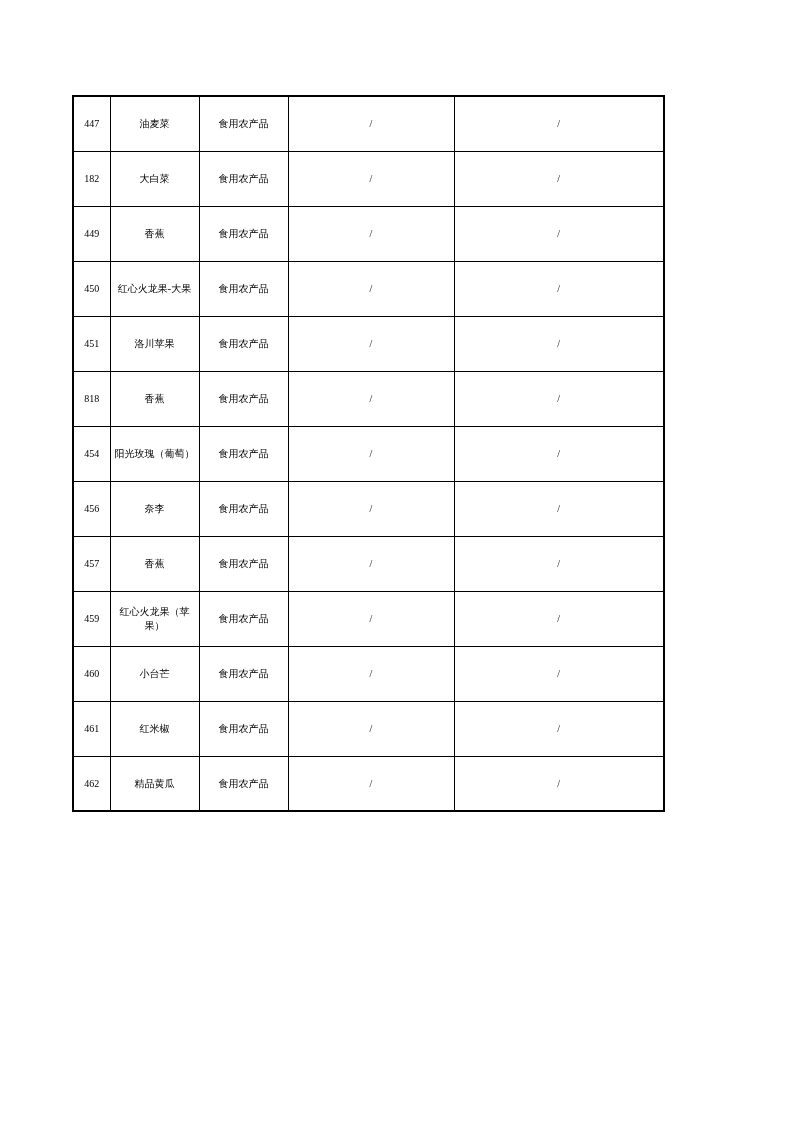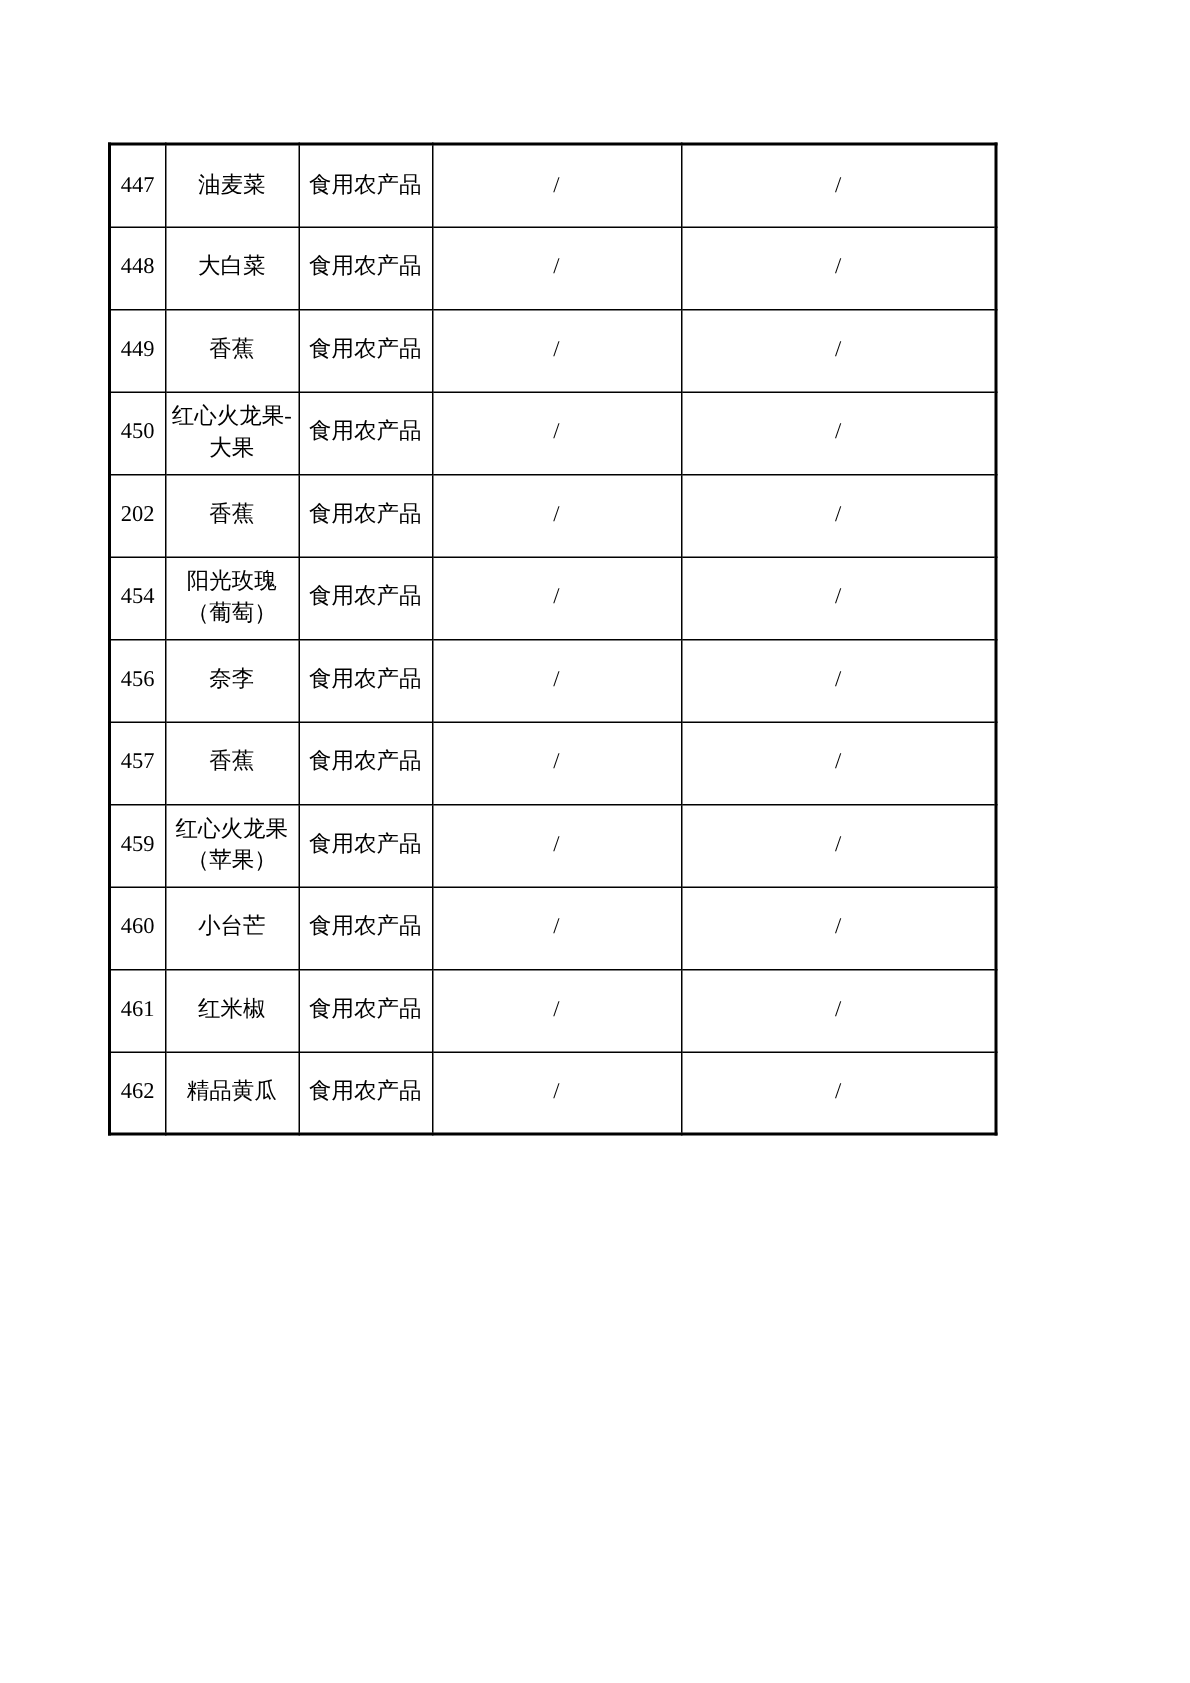--- a/index.html
+++ b/index.html
@@ -18,21 +18,21 @@
     color: #000000;
   }
   table.products {
     position: absolute;
     left: 72px;
     top: 95px;
     border-collapse: collapse;
     table-layout: fixed;
     width: 591px;
     border: 2px solid #000000;
-    font-size: 15px;
+    font-size: 10px;
     line-height: 1.35;
   }
   table.products td {
     border: 1px solid #000000;
     text-align: center;
     vertical-align: middle;
     padding: 1px 2px;
     height: 55px;
     box-sizing: border-box;
     overflow: hidden;
@@ -61,42 +61,49 @@
     </colgroup>
     <tbody>
         <tr>
           <td class="cell-no">447</td>
           <td class="cell-name">油麦菜</td>
           <td class="cell-category">食用农产品</td>
           <td class="cell-col4">/</td>
           <td class="cell-col5">/</td>
         </tr>
         <tr>
-          <td class="cell-no">448</td>
+          <td class="cell-no">182</td>
           <td class="cell-name">大白菜</td>
           <td class="cell-category">食用农产品</td>
           <td class="cell-col4">/</td>
           <td class="cell-col5">/</td>
         </tr>
         <tr>
           <td class="cell-no">449</td>
           <td class="cell-name">香蕉</td>
           <td class="cell-category">食用农产品</td>
           <td class="cell-col4">/</td>
           <td class="cell-col5">/</td>
         </tr>
         <tr>
           <td class="cell-no">450</td>
           <td class="cell-name">红心火龙果-大果</td>
           <td class="cell-category">食用农产品</td>
           <td class="cell-col4">/</td>
           <td class="cell-col5">/</td>
         </tr>
         <tr>
-          <td class="cell-no">202</td>
+          <td class="cell-no">451</td>
+          <td class="cell-name">洛川苹果</td>
+          <td class="cell-category">食用农产品</td>
+          <td class="cell-col4">/</td>
+          <td class="cell-col5">/</td>
+        </tr>
+        <tr>
+          <td class="cell-no">818</td>
           <td class="cell-name">香蕉</td>
           <td class="cell-category">食用农产品</td>
           <td class="cell-col4">/</td>
           <td class="cell-col5">/</td>
         </tr>
         <tr>
           <td class="cell-no">454</td>
           <td class="cell-name">阳光玫瑰（葡萄）</td>
           <td class="cell-category">食用农产品</td>
           <td class="cell-col4">/</td>

